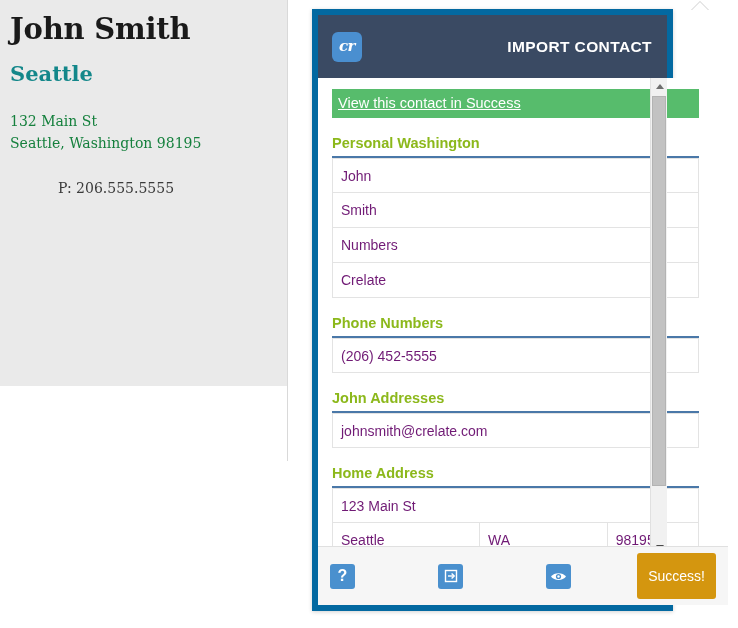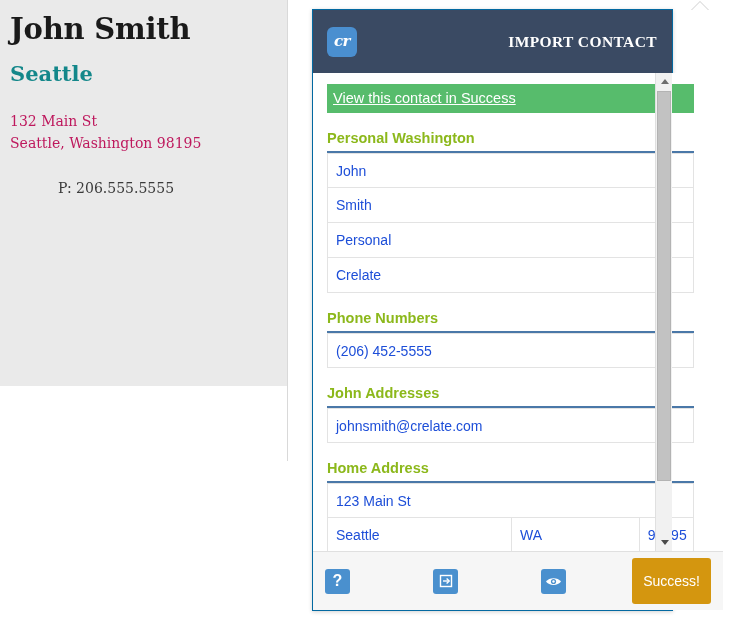--- a/index.html
+++ b/index.html
@@ -33,37 +33,37 @@
   }
   .contact-city {
     position: absolute; left: 10px; top: 61px;
     font-family: "DejaVu Serif", "Liberation Serif", serif;
     font-size: 21px; font-weight: bold; color: #13878a;
     white-space: nowrap;
   }
   .contact-addr {
     position: absolute; left: 10px; top: 110px;
     font-family: "DejaVu Serif", "Liberation Serif", serif;
-    font-size: 14px; color: #be185d; line-height: 22px;
+    font-size: 14px; color: #15803d; line-height: 22px;
   }
   .contact-comm {
     position: absolute; left: 10px; top: 177px;
     font-family: "DejaVu Serif", "Liberation Serif", serif;
     font-size: 14px; color: #3a3a3a; line-height: 22px; margin-left: 48px;
   }
   .contact-comm a {
     color: #3a3a3a; text-decoration: underline;
   }
 
   
   .popup {
     position: absolute; left: 312px; top: 9px;
     width: 361px; height: 602px;
     background: #ffffff;
-    border: 1px solid #0369a1;
+    border: 6px solid #0369a1;
     box-shadow: 0 1px 4px rgba(0,0,0,0.18);
   }
   .popup-caret {
     position: absolute; left: 691px; top: 2px;
     width: 0; height: 0;
     border-left: 9px solid transparent;
     border-right: 9px solid transparent;
     border-bottom: 9px solid #ffffff;
     filter: drop-shadow(0 -1px 0 #cfcfcf);
     z-index: 6;
@@ -85,21 +85,20 @@
   .logo-box span {
     color: #ffffff; font-size: 15px; font-style: italic;
     font-weight: bold; font-family: "DejaVu Serif", serif;
     letter-spacing: -0.5px; line-height: 1;
   }
   .popup-title {
     margin-left: auto;
     color: #ffffff; font-size: 15.5px; font-weight: bold;
     letter-spacing: 0.4px; text-transform: uppercase;
     white-space: nowrap;
-    font-family: Liberation Serif, serif;
   }
 
   
   .popup-body {
     position: absolute; left: 0; top: 63px;
     width: 410px; height: 478px;
     background: #ffffff;
     overflow: hidden;
   }
   .body-inner {
@@ -135,27 +134,27 @@
   }
   .field-row:first-of-type { border-top: 1px solid #e3e3e3; }
   .group { margin-top: 0; }
   .group .field-row { border-top: 1px solid #e3e3e3; margin-top: 0; }
   .group .field-row + .field-row { border-top: none; }
 
   .field-cell {
     flex: 1 1 auto;
     display: flex; align-items: center;
     padding: 0 8px;
-    font-size: 14px; color: #1d4ed8;
+    font-size: 14px; color: #701a75;
     overflow: hidden; white-space: nowrap;
     min-width: 0;
   }
   .field-cell + .field-cell { border-left: 1px solid #e3e3e3; }
   .cell-city { flex: 0 0 40%; }
-  .cell-state { flex: 0 0 35%; margin-left: 37px; }
+  .cell-state { flex: 0 0 35%; }
   .cell-zip { flex: 1 1 auto; }
 
   
   .inner-scroll {
     position: absolute; right: 0; top: 63px;
     width: 17px; height: 478px;
     background: #f1f1f1;
     border-left: 1px solid #e0e0e0;
   }
   .sb-arrow {
@@ -247,21 +246,21 @@
 
         <div class="section-head">Personal Washington</div>
         <div class="group">
           <div class="field-row">
             <div class="field-cell">John</div>
           </div>
           <div class="field-row">
             <div class="field-cell">Smith</div>
           </div>
           <div class="field-row">
-            <div class="field-cell">Personal</div>
+            <div class="field-cell">Numbers</div>
           </div>
           <div class="field-row">
             <div class="field-cell">Crelate</div>
           </div>
         </div>
 
         <div class="section-head">Phone Numbers</div>
         <div class="group">
           <div class="field-row">
             <div class="field-cell">(206) 452-5555</div>

